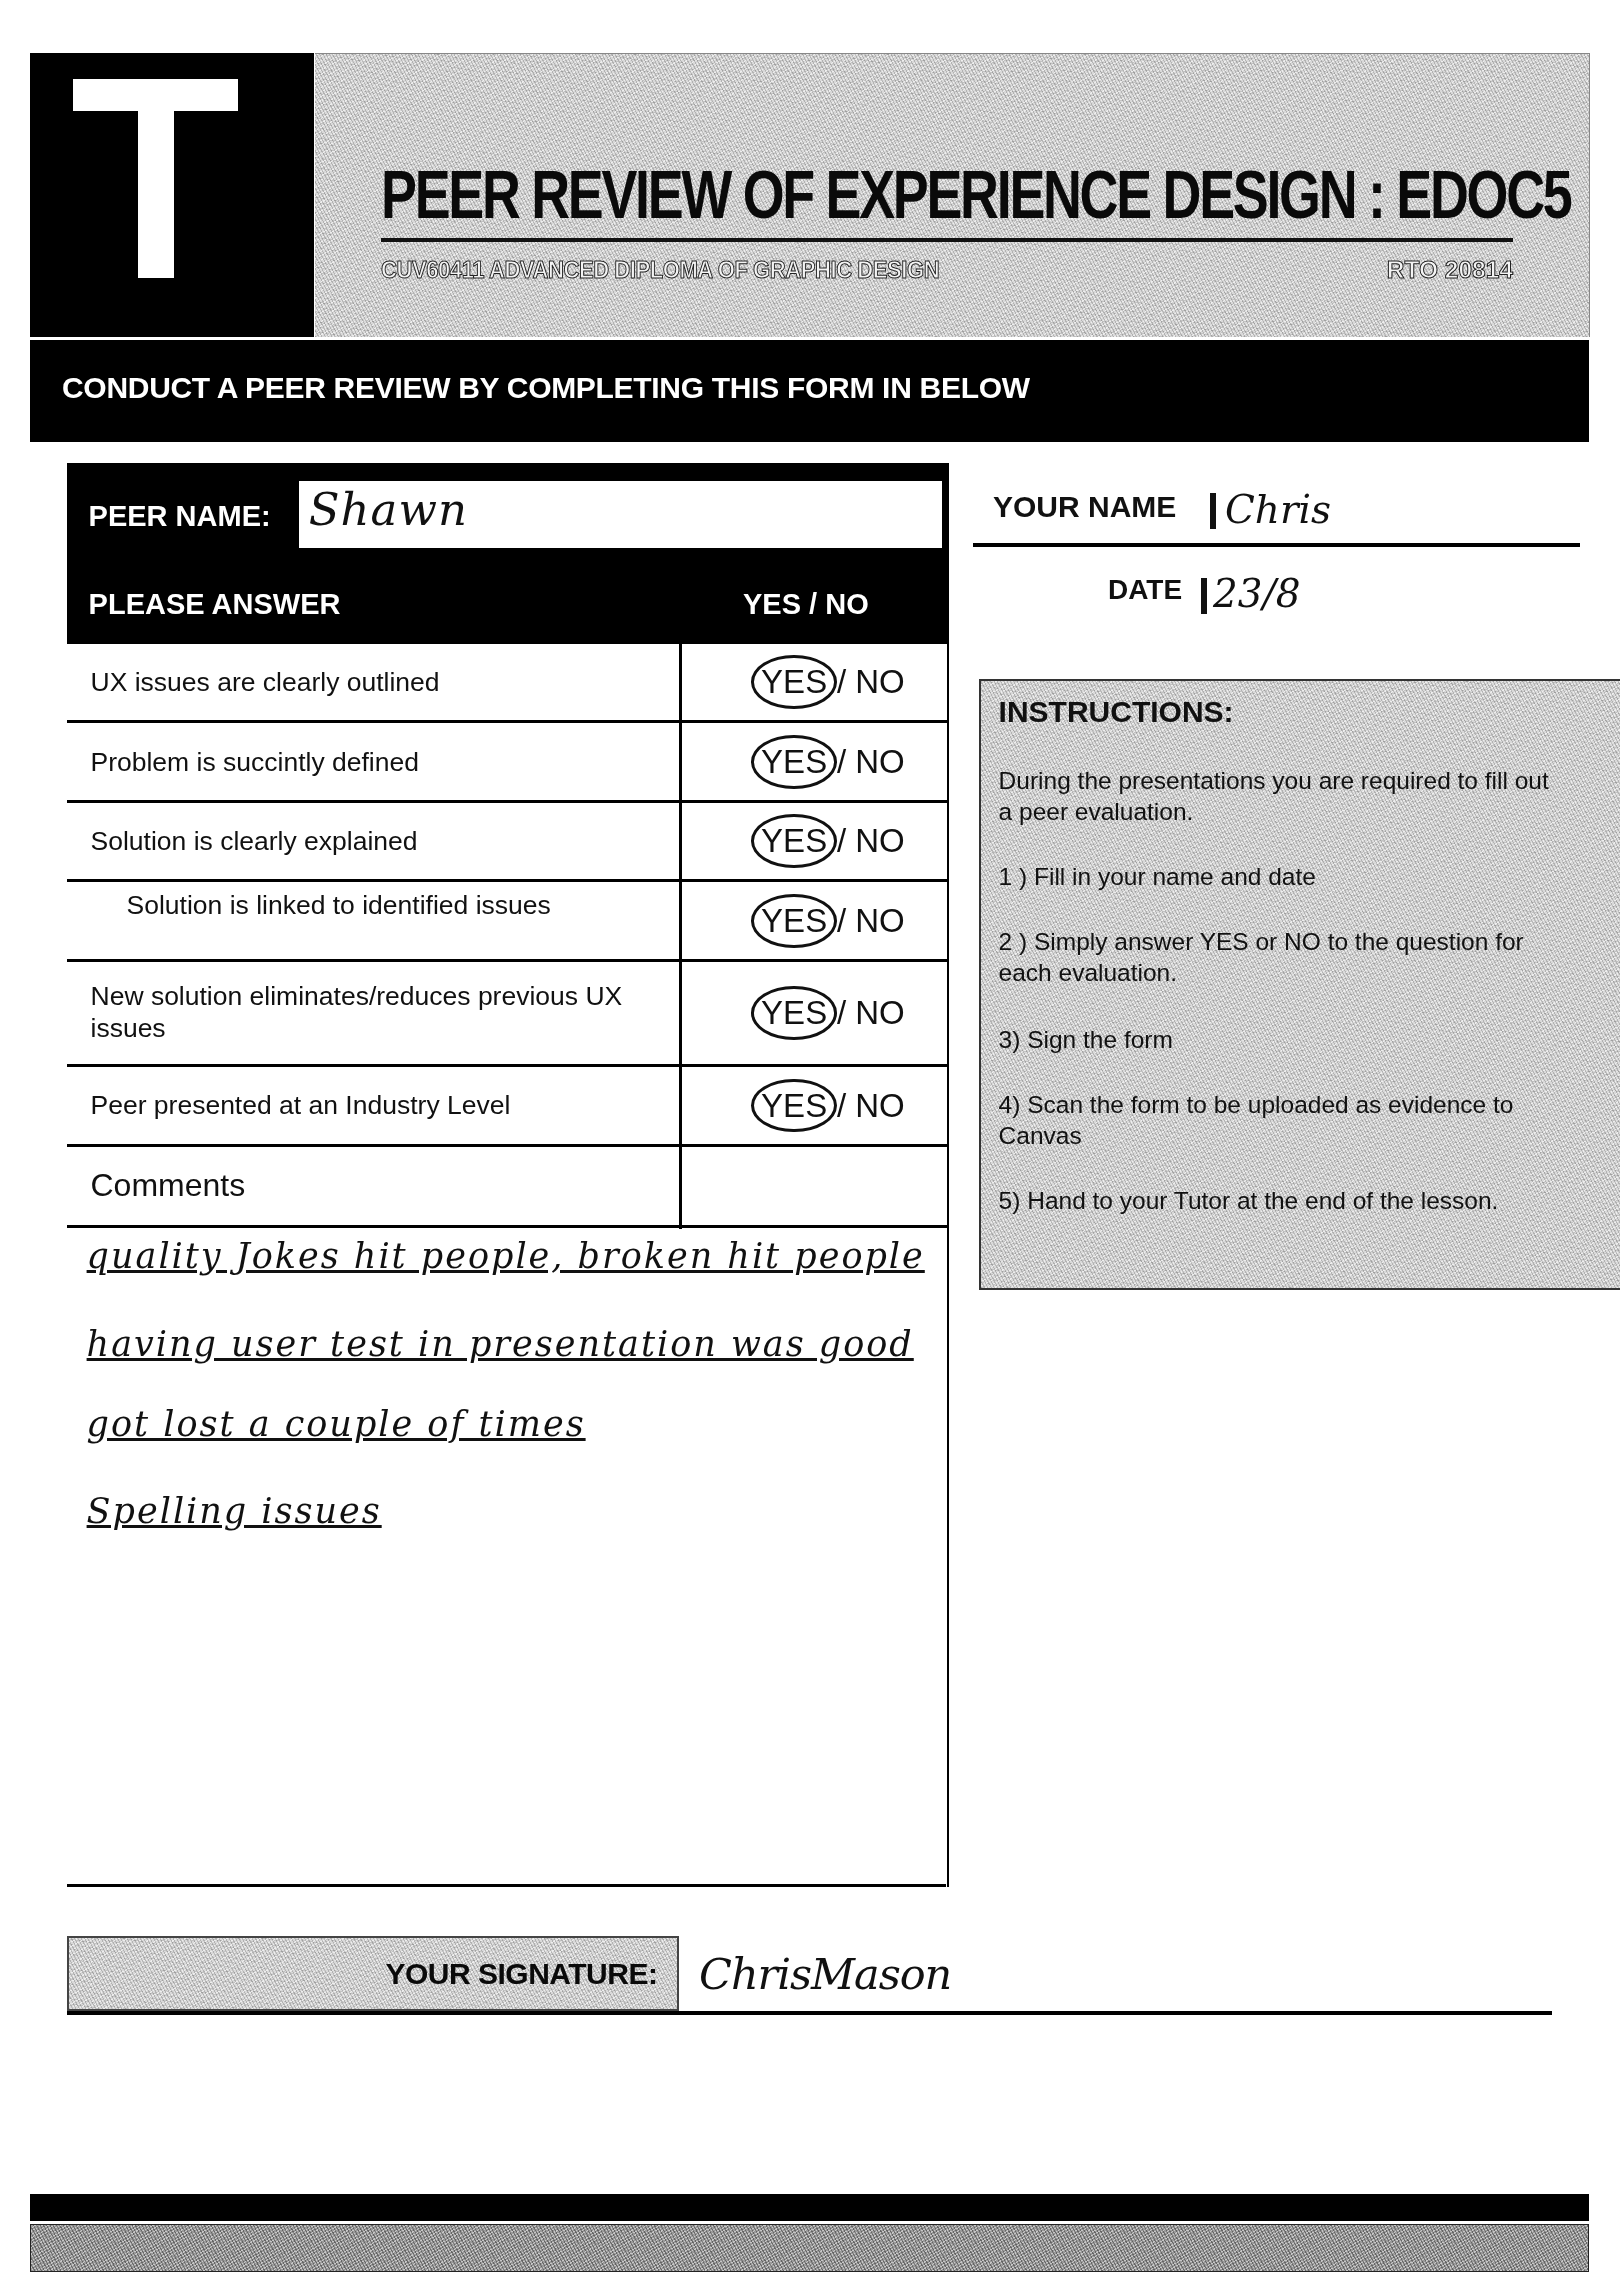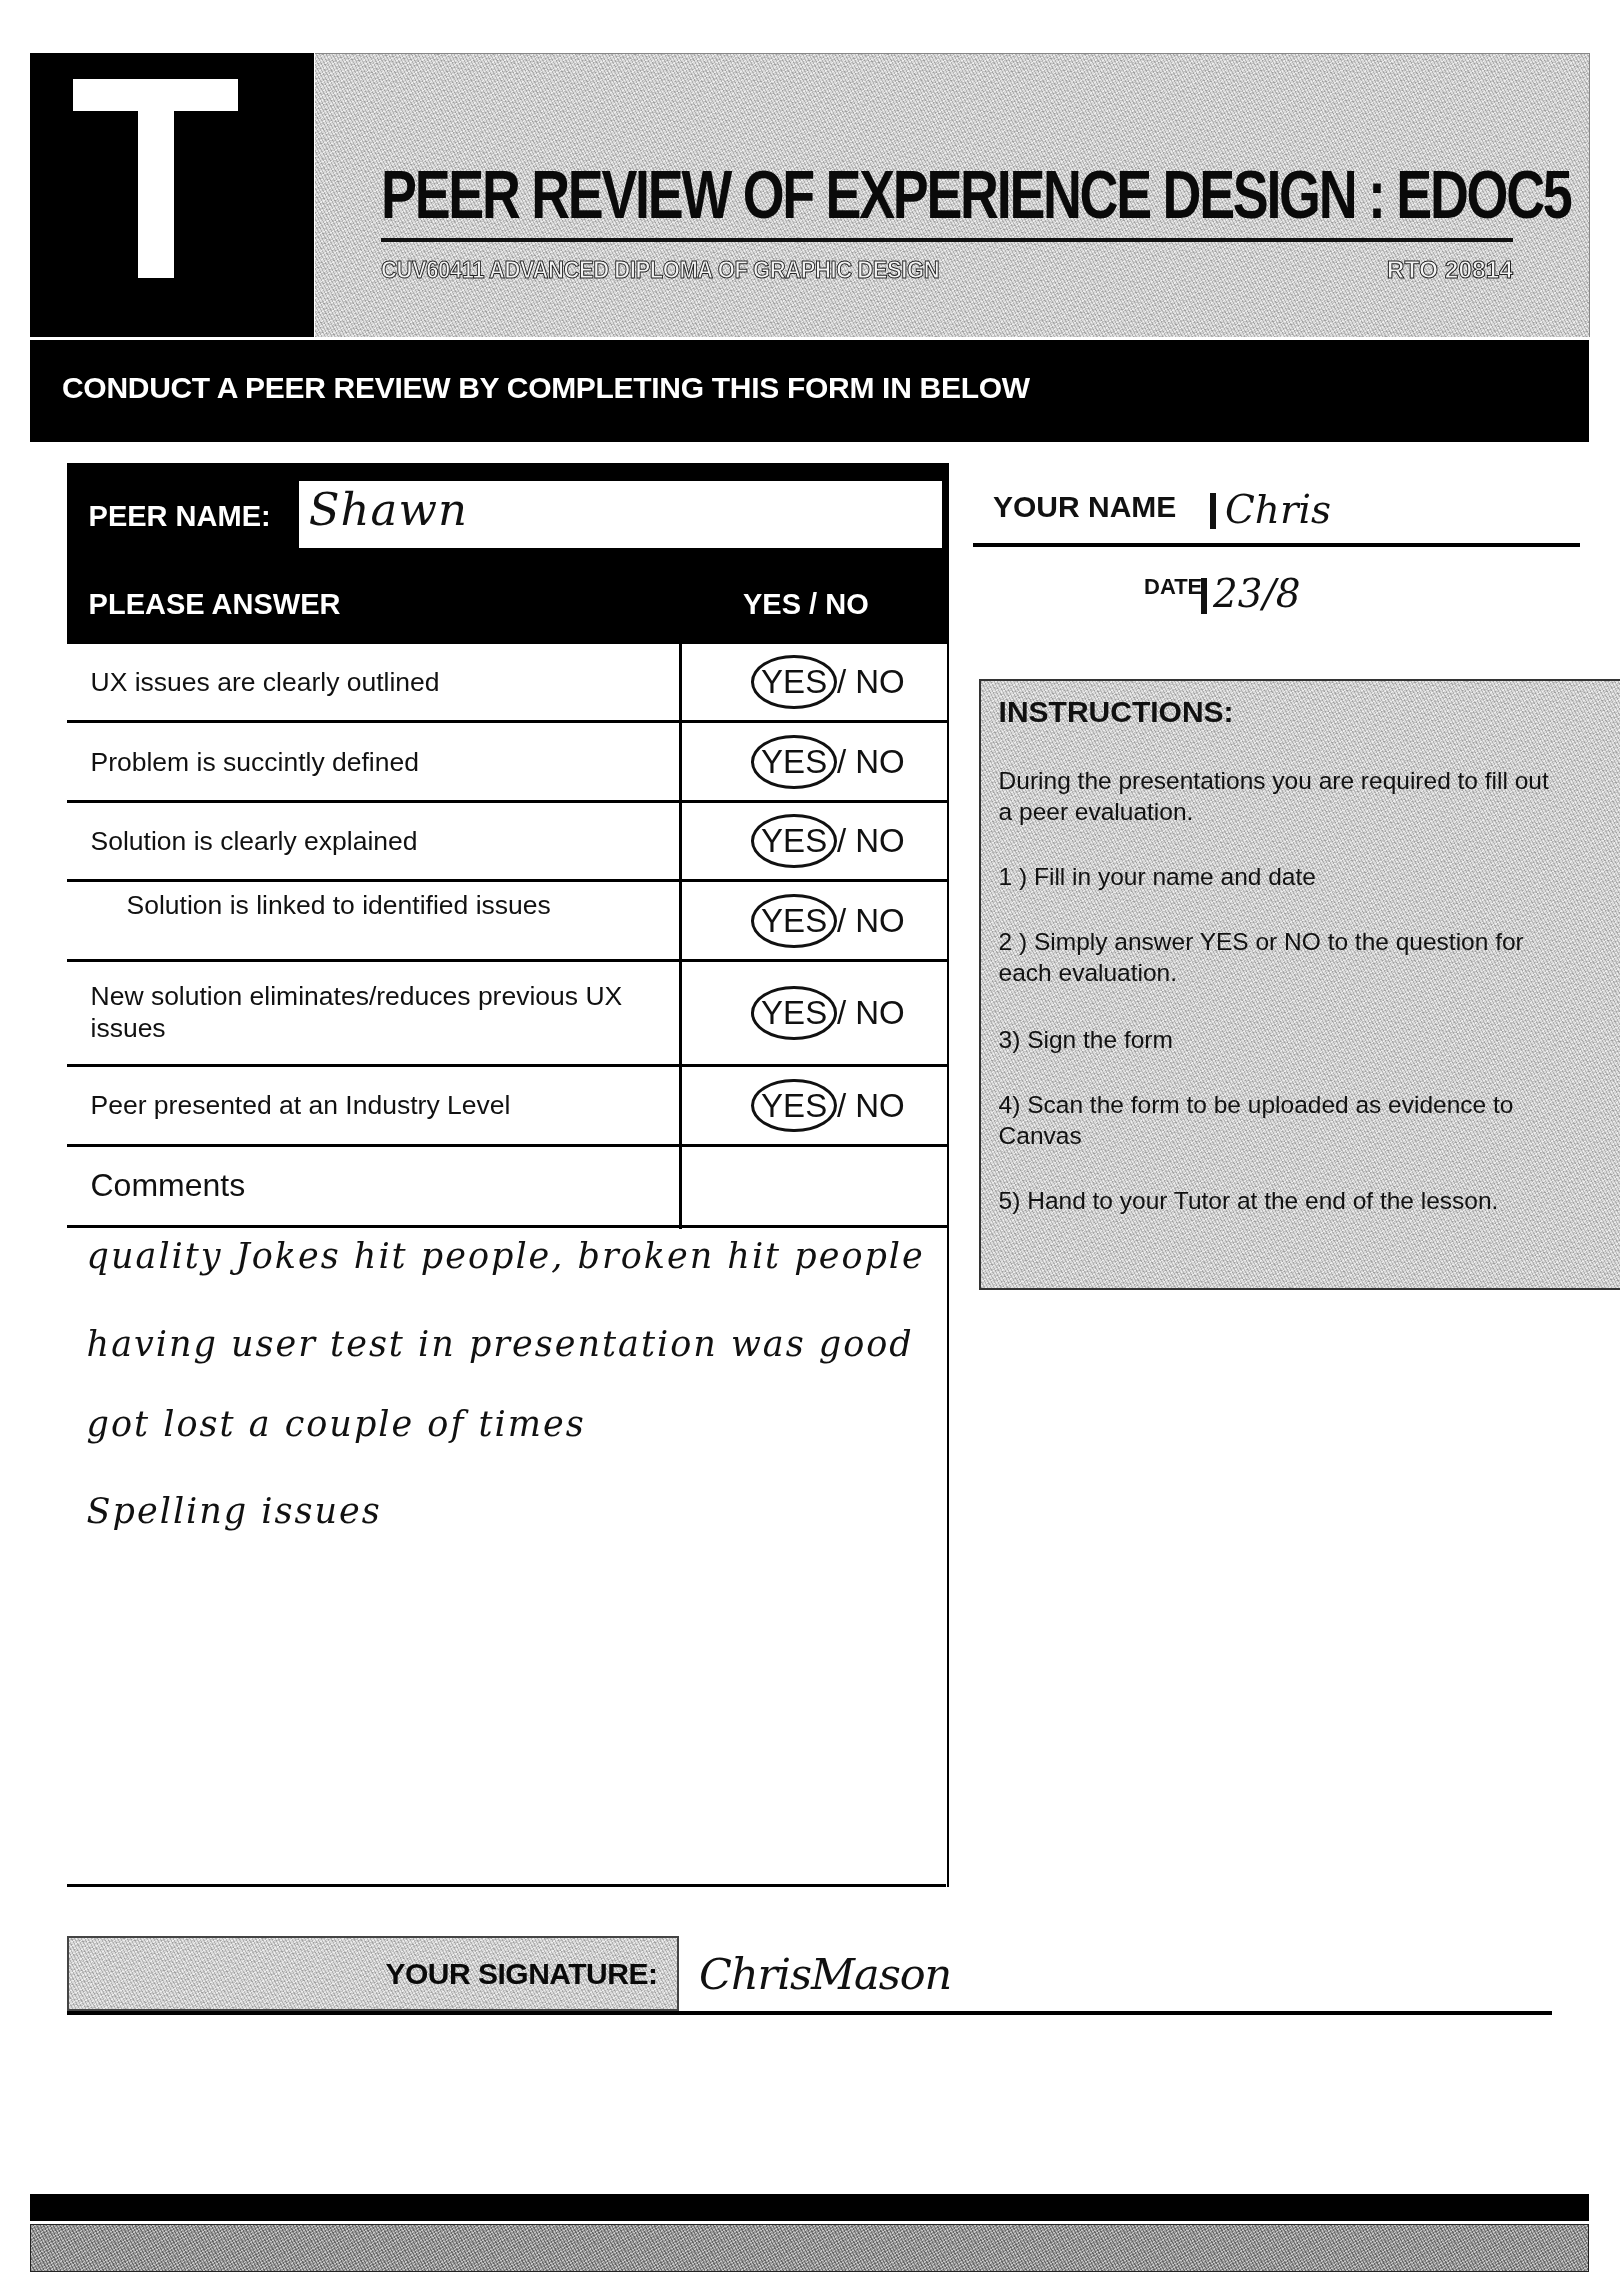--- a/index.html
+++ b/index.html
@@ -60,28 +60,28 @@
     .q-text { position: absolute; left: 23.5px; font-size: 26.5px; line-height: 32px; color: #111; width: 578px; }
     .q-divider { position: absolute; left: 612px; top: 0; bottom: -3.9px; width: 2.9px; background: #000; }
     .q-answer { position: absolute; left: 615px; right: 0; top: 0; bottom: 0; display: flex; align-items: center; justify-content: center; font-size: 33px; color: #111; padding-left: 31px; }
     .yes-wrap { position: relative; display: inline-block; padding: 0 3.9px; }
     .yes-circle { position: absolute; left: -5.9px; top: -7.8px; right: -5.9px; bottom: -7.8px; border: 3.9px solid #111; border-radius: 50%; }
     .slash-no { margin-left: 5.9px; }
 
     #comments-label { left: 23.5px; font-size: 32px; }
 
     #comments-area { left: 0; top: 765px; width: 879px; height: 659px; border-bottom: 3.9px solid #000; }
-    .comment-line { position: absolute; left: 19.6px; font-family: "DejaVu Serif", serif; font-style: italic; font-size: 35px; color: #111; white-space: nowrap; letter-spacing: 2px; }
+    .comment-line { position: absolute; left: 19.6px; font-family: "DejaVu Serif", serif; font-style: italic; font-size: 35px; color: #111; white-space: nowrap; letter-spacing: 2px; text-decoration: underline; }
 
     
     #your-name-label { left: 993px; top: 490px; font-weight: 700; font-size: 30px; white-space: nowrap; }
     #your-name-bar { left: 1210px; top: 493px; width: 5.9px; height: 36px; background: #111; }
     #your-name-value { left: 1225px; top: 487px; font-family: "DejaVu Serif", serif; font-style: italic; font-size: 39px; }
     #your-name-rule { left: 973px; top: 543px; width: 607px; height: 3.9px; background: #000; }
-    #date-label { left: 1108px; top: 574px; font-weight: 700; font-size: 22px; margin-left: 36px; }
+    #date-label { left: 1108px; top: 574px; font-weight: 700; font-size: 28px; }
     #date-bar { left: 1201px; top: 578px; width: 5.9px; height: 36px; background: #111; }
     #date-value { left: 1213px; top: 571px; font-family: "DejaVu Serif", serif; font-style: italic; font-size: 39px; }
 
     #instructions-box { left: 979px; top: 679px; width: 674px; height: 611px; border: 2px solid #333; }
     #instructions-title { left: 17.6px; top: 13.7px; font-weight: 700; font-size: 30px; color: #111; }
     .instr-p { position: absolute; left: 17.6px; width: 568px; font-size: 24.5px; line-height: 31px; color: #111; }
 
     
     #signature-box { left: 67px; top: 1936px; width: 612px; height: 75px; border: 2px solid #444; }
     #signature-label { right: 19.6px; top: 18.6px; font-weight: 700; font-size: 30px; color: #0a0a0a; letter-spacing: -0.5px; white-space: nowrap; }

